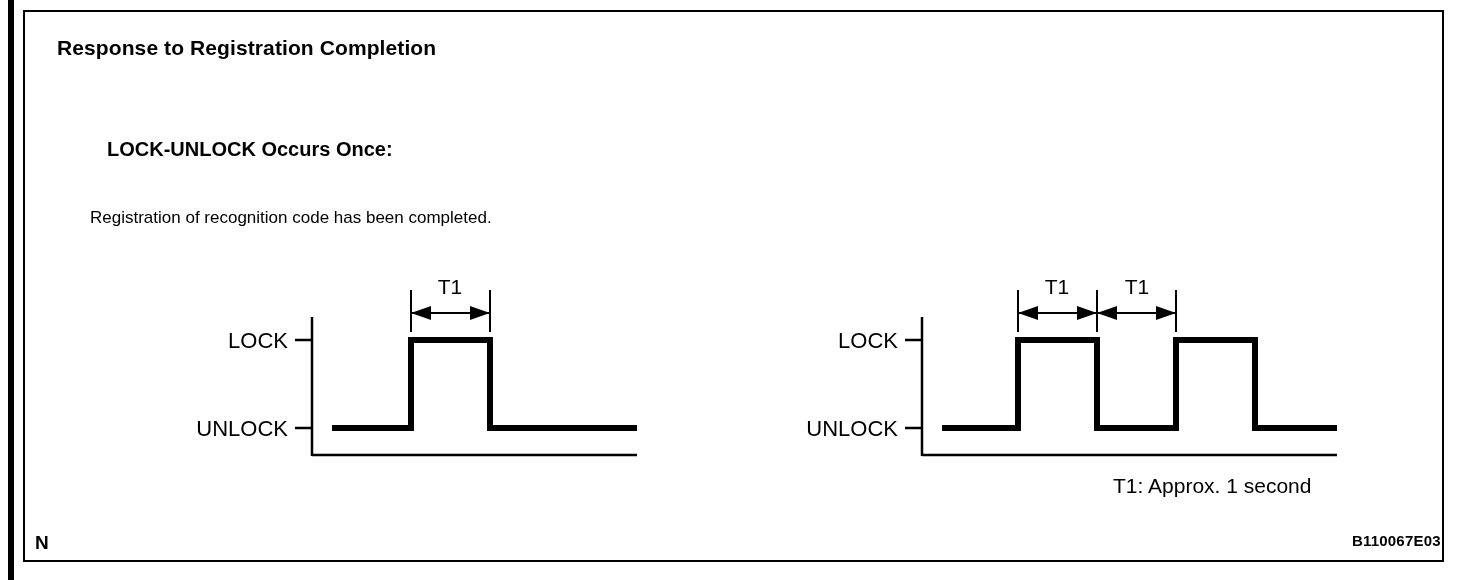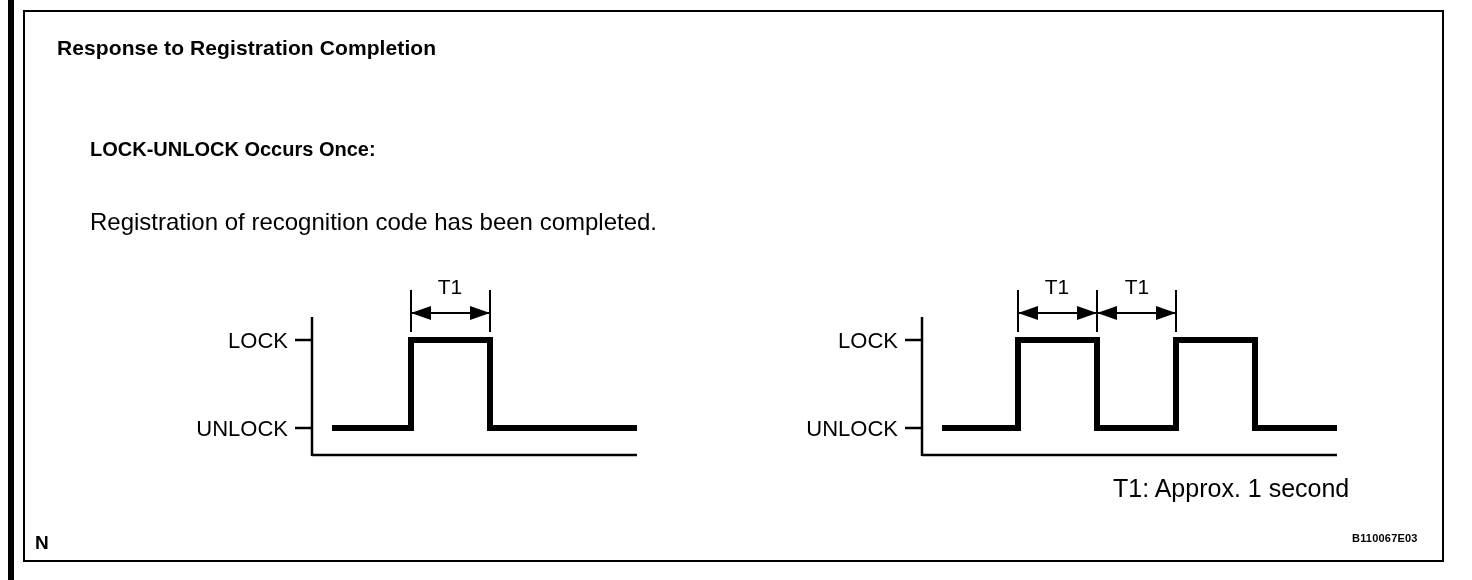--- a/index.html
+++ b/index.html
@@ -47,51 +47,52 @@
     font-size: 21px;
     font-weight: bold;
     letter-spacing: 0.1px;
     white-space: nowrap;
   }
   .col-heading {
     position: absolute;
     font-size: 20px;
     font-weight: bold;
     white-space: nowrap;
+    margin-left: 17px;
   }
   .col-desc {
     position: absolute;
-    font-size: 24px;
+    font-size: 17px;
     font-weight: normal;
     white-space: nowrap;
   }
   .heading-left  { left: 90px;  top: 138px; }
   .desc-left     { left: 90px;  top: 208px; }
   .heading-right { left: 840px; top: 138px; }
   .desc-right    { left: 840px; top: 208px; }
 
   .note {
     position: absolute;
     left: 1113px;
     top: 474px;
-    font-size: 25px;
+    font-size: 21px;
     white-space: nowrap;
   }
   .corner-n {
     position: absolute;
     left: 35px;
     top: 532px;
     font-size: 19px;
     font-weight: bold;
   }
   .figure-code {
     position: absolute;
     left: 1352px;
     top: 532px;
-    font-size: 11px;
+    font-size: 15px;
     font-weight: bold;
     letter-spacing: 0.2px;
     white-space: nowrap;
   }
   .wave {
     position: absolute;
     left: 0;
     top: 0;
   }
   svg text {

